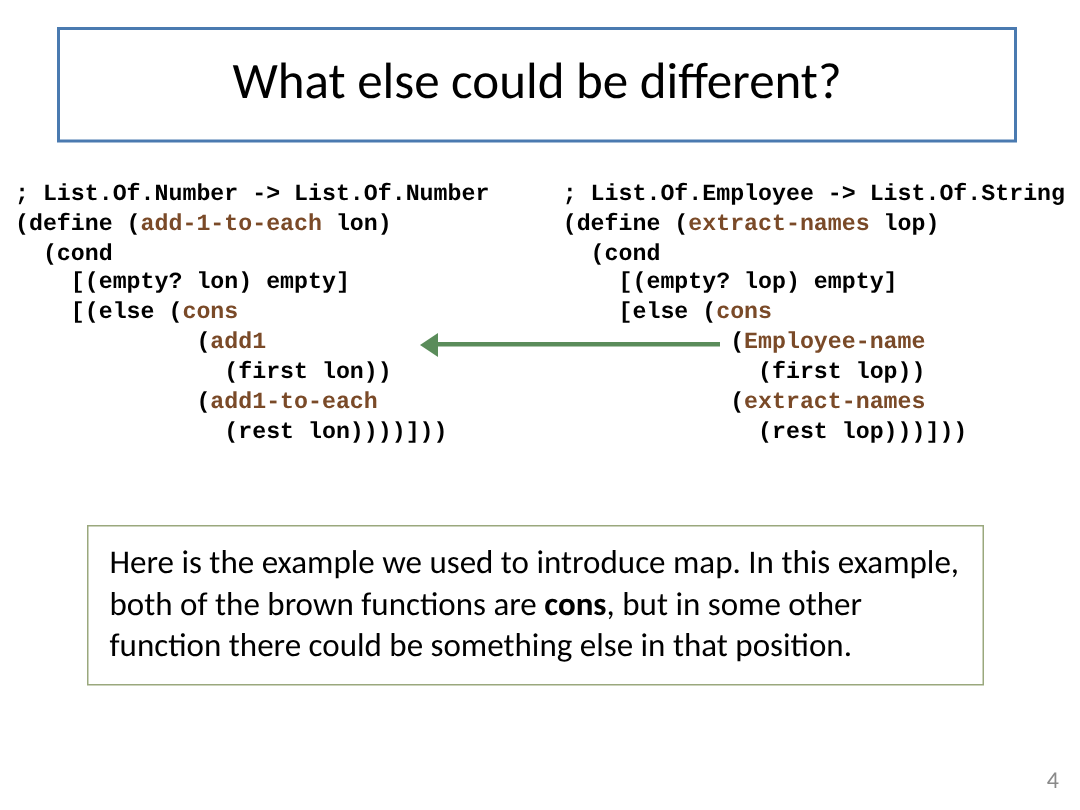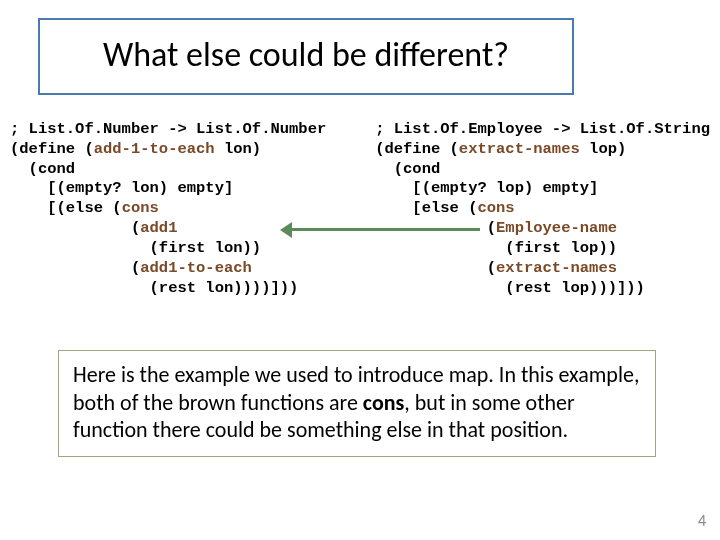--- a/index.html
+++ b/index.html
@@ -9,21 +9,21 @@
     height: 540px;
     background: #fff;
     font-family: Calibri, Arial, sans-serif;
     position: relative;
     overflow: hidden;
   }
   .title-box {
     position: absolute;
     top: 18px;
     left: 38px;
-    width: 536px;
+    width: 640px;
     border: 2px solid #4a7ab0;
     background: #fff;
     text-align: center;
     padding: 14px 10px 18px 10px;
     box-sizing: border-box;
   }
   .title-box span {
     font-size: 34px;
     color: #000;
     font-weight: 400;

